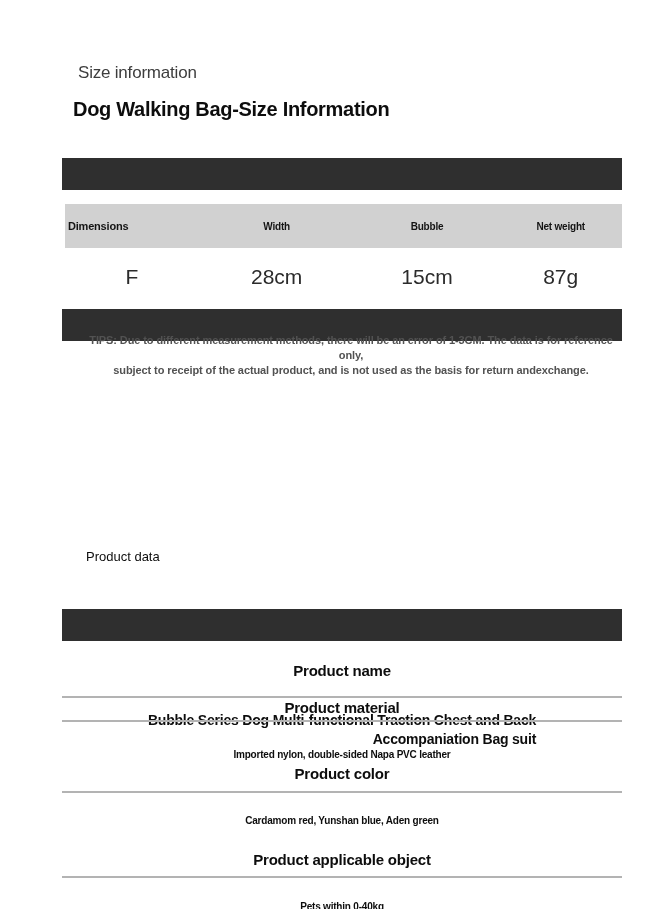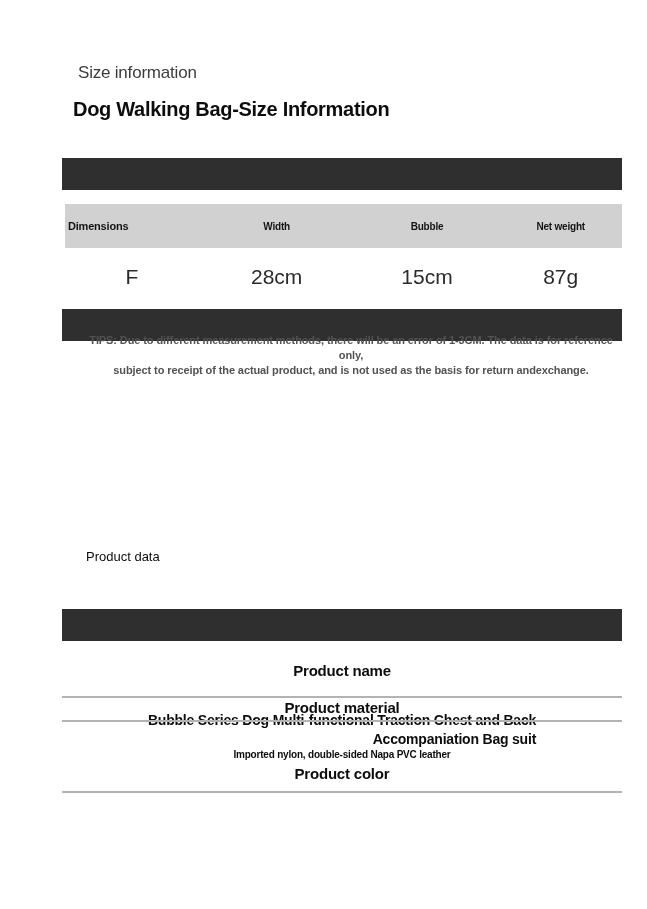--- a/index.html
+++ b/index.html
@@ -94,16 +94,21 @@
 Accompaniation Bag suit</span>
   </div>
 
   <div class="prod-row row-2">
     <span class="row-label">Product material</span>
     <span class="row-value">Imported nylon, double-sided Napa PVC leather</span>
   </div>
 
   <div class="prod-row row-3">
     <span class="row-label">Product color</span>
+    <span class="row-value">Cardamom red, Yunshan blue, Aden green</span>
   </div>
 
+  <div class="prod-row row-4">
+    <span class="row-label">Product applicable object</span>
+    <span class="row-value">Pets within 0-40kg</span>
+  </div>
 
 </div>
 
 </body></html>

